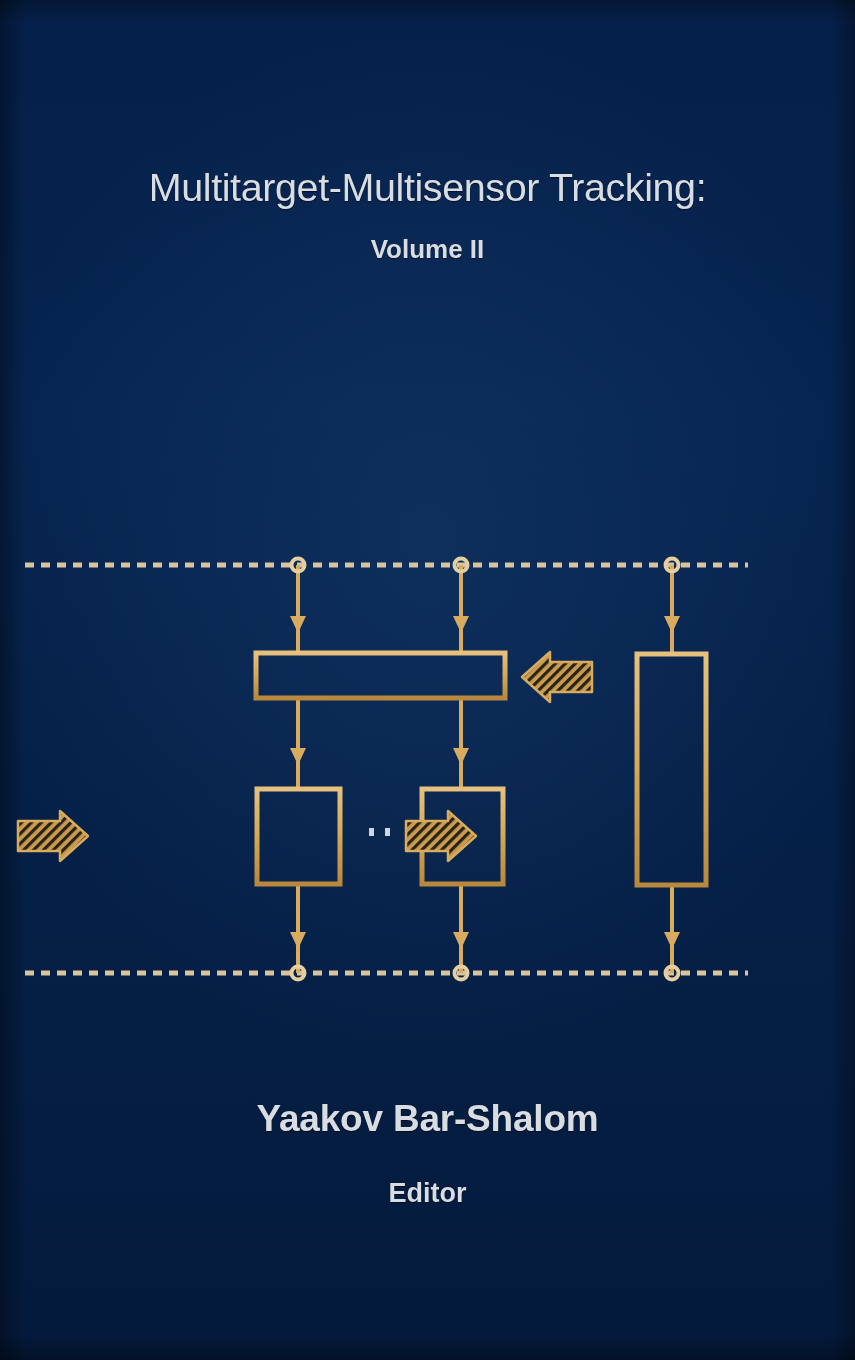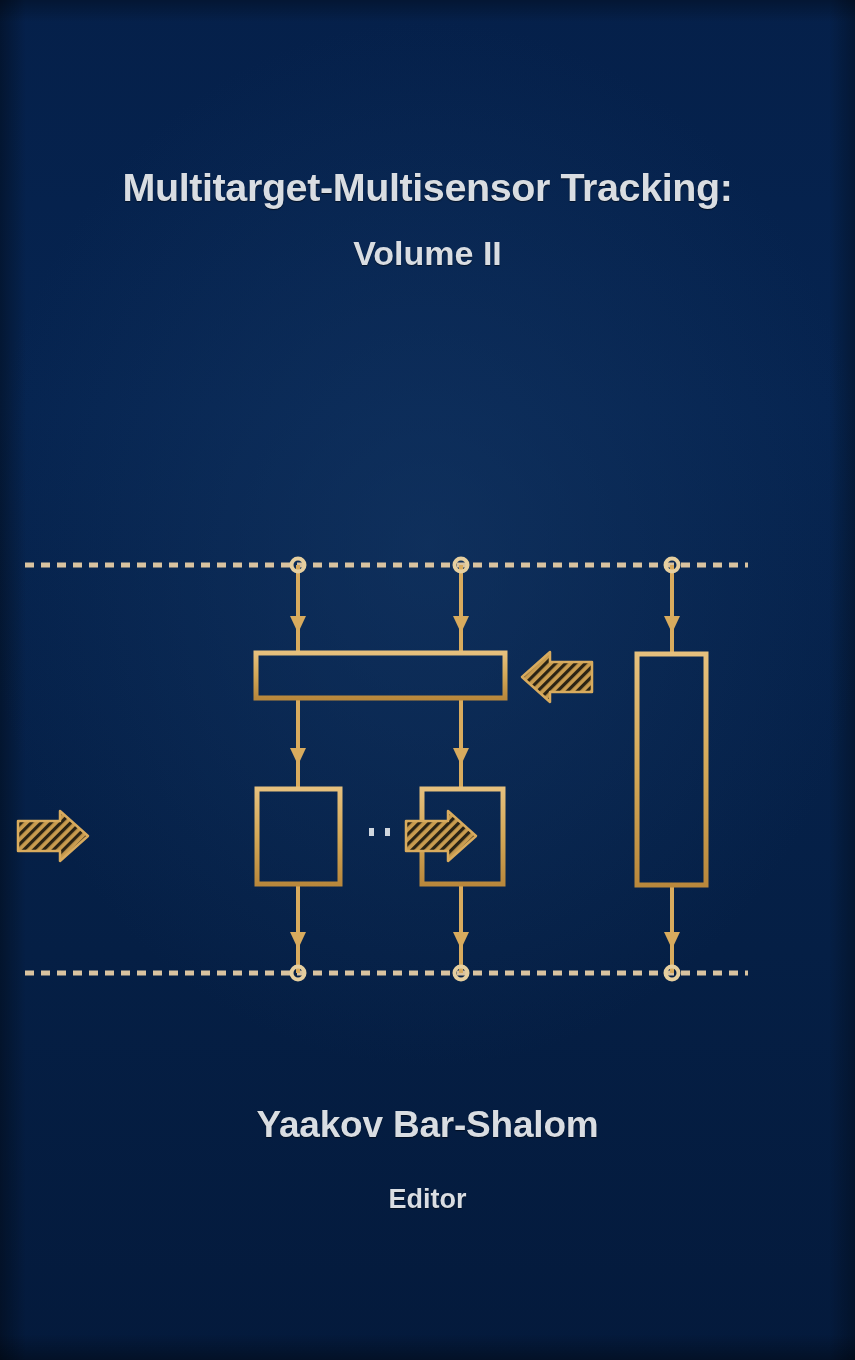--- a/index.html
+++ b/index.html
@@ -55,41 +55,41 @@
   .title-block {
     position: absolute;
     left: 0; right: 0;
     top: 168px;
     text-align: center;
   }
   .title-main {
     display: block;
     color: #d9dde2;
     font-size: 39.5px;
-    font-weight: bold;
+    font-weight: normal;
     letter-spacing: -0.4px;
     line-height: 1.0;
     text-shadow: 0 1px 1px rgba(0,0,0,0.55);
     padding: 0 12px;
     white-space: nowrap;
   }
   .title-sub {
     display: block;
     color: #d6dade0;
     color: #d5d9de;
     font-size: 38px;
     font-weight: 400;
     line-height: 1.0;
     margin-top: 22px;
     text-shadow: 0 1px 1px rgba(0,0,0,0.5);
   }
   .title-volume {
     display: block;
     color: #d9dde2;
-    font-size: 34px;
+    font-size: 26px;
     font-weight: bold;
     line-height: 1.0;
     margin-top: 28px;
     text-shadow: 0 1px 1px rgba(0,0,0,0.5);
   }
 
   .diagram-wrap {
     position: absolute;
     left: 0;
     top: 525px;
@@ -107,21 +107,20 @@
     text-align: center;
   }
   .author-name {
     display: block;
     color: #d9dde2;
     font-size: 37px;
     font-weight: bold;
     letter-spacing: -0.2px;
     line-height: 1.0;
     text-shadow: 0 1px 1px rgba(0,0,0,0.5);
-    margin-top: 6px;
   }
   .author-role {
     display: block;
     color: #d9dde2;
     font-size: 27px;
     font-weight: bold;
     line-height: 1.0;
     margin-top: 43px;
     text-shadow: 0 1px 1px rgba(0,0,0,0.5);
   }

